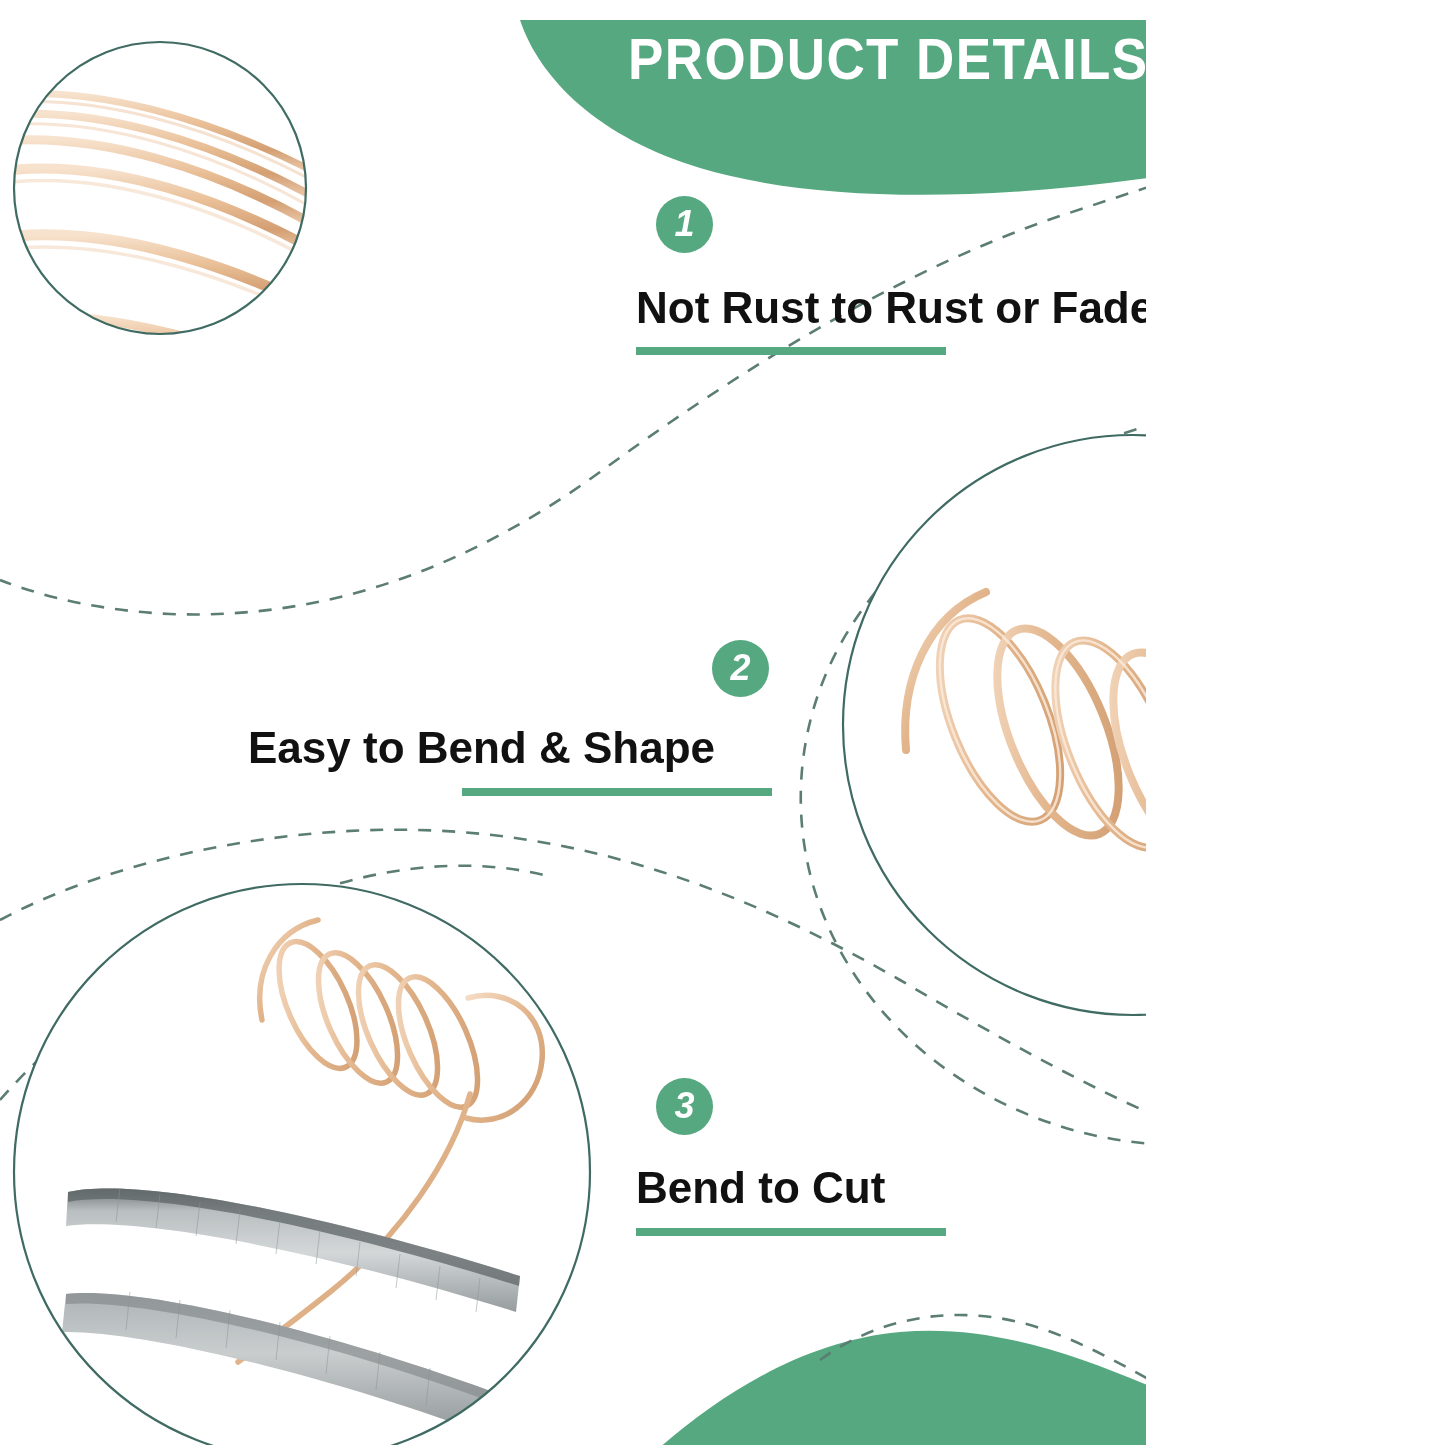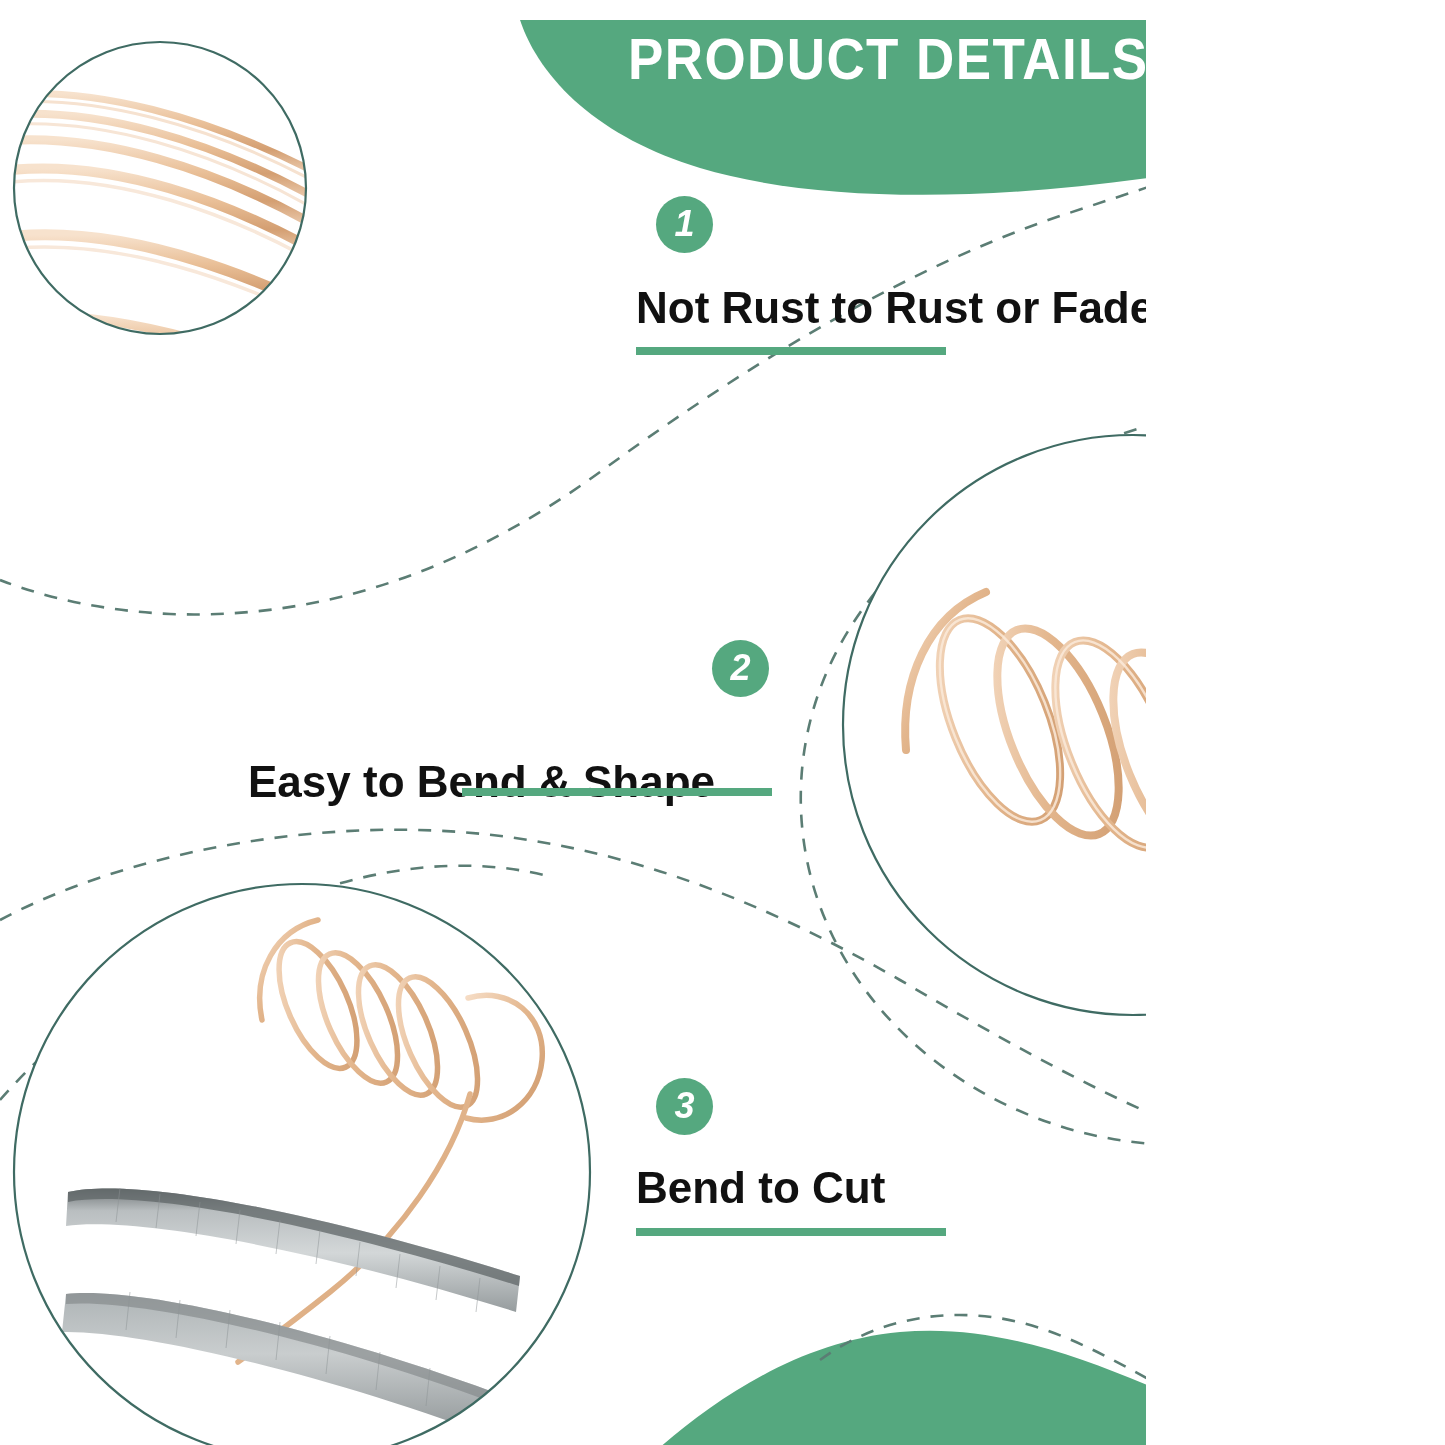--- a/index.html
+++ b/index.html
@@ -36,21 +36,21 @@
     font-family:"Liberation Sans","DejaVu Sans",sans-serif;
   }
   .f-rule{position:absolute;height:8px;background:#55a87f;}
 
   
   #feature-1 .badge{left:656px;top:176px;}
   #feature-1 .f-title{left:636px;top:262px;}
   #feature-1 .f-rule{left:636px;top:327px;width:310px;}
   
   #feature-2 .badge{left:712px;top:620px;}
-  #feature-2 .f-title{left:248px;top:736px;}
+  #feature-2 .f-title{left:248px;top:702px;}
   #feature-2 .f-rule{left:462px;top:768px;width:310px;}
   
   #feature-3 .badge{left:656px;top:1058px;}
   #feature-3 .f-title{left:636px;top:1142px;}
   #feature-3 .f-rule{left:636px;top:1208px;width:310px;}
 </style>
 </head>
 <body>
 
 <div id="stage">

